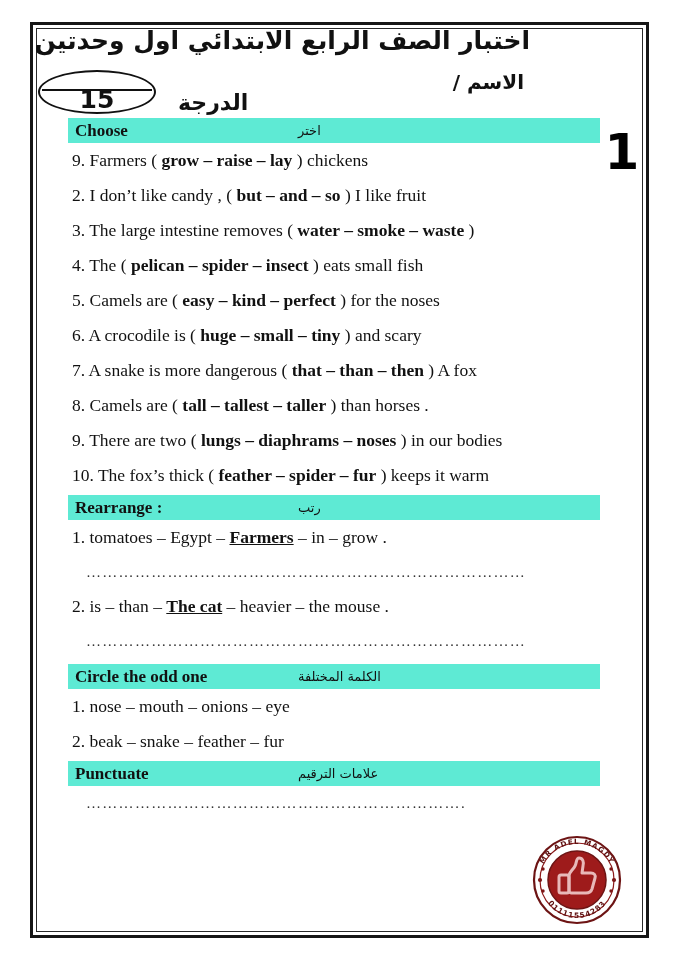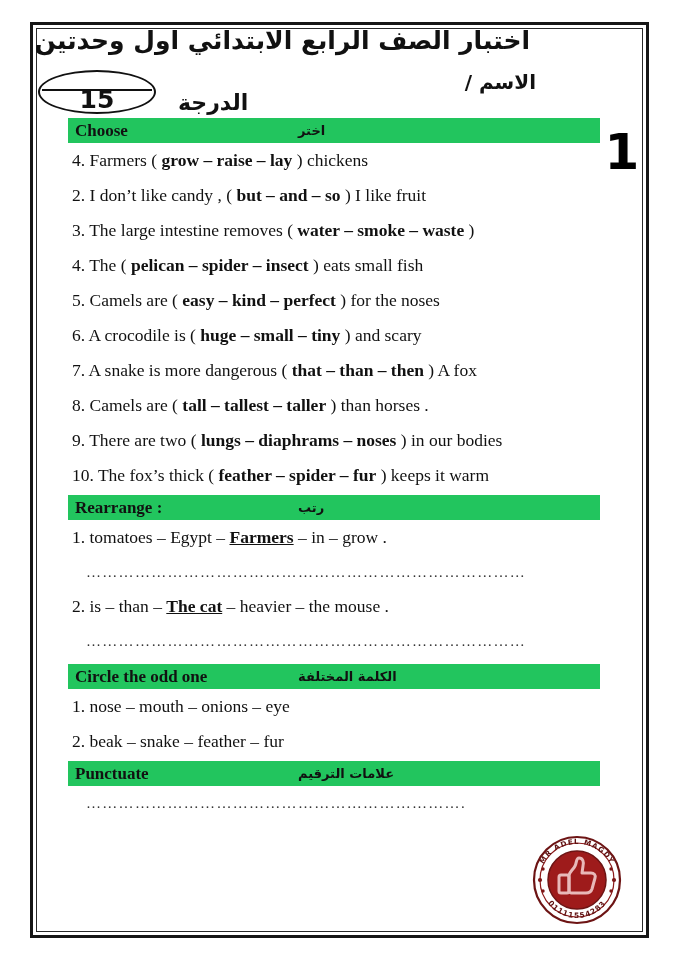--- a/index.html
+++ b/index.html
@@ -55,21 +55,21 @@
     direction: rtl;
     font-family: "DejaVu Sans", sans-serif;
     font-weight: 700;
     font-size: 25px;
     line-height: 30px;
     white-space: nowrap;
     letter-spacing: 0px;
   }
   #student-name-label {
     position: absolute;
-    right: 2px;
+    right: 14px;
     top: 48px;
     direction: rtl;
     font-family: "DejaVu Sans", sans-serif;
     font-weight: 700;
     font-size: 20px;
     line-height: 24px;
     white-space: nowrap;
     margin-left: 8px;
   }
   #grade-label {
@@ -133,41 +133,41 @@
 
   
   #content {
     position: absolute;
     left: 68px;
     top: 118px;
     width: 532px;
   }
 
   .section-bar {
-    background: #22c55e;
+    background: #5eead4;
     height: 25px;
     position: relative;
     margin-top: 0;
   }
   .section-bar .en {
     position: absolute;
     left: 7px;
     top: 2px;
     font-weight: 700;
     font-size: 17px;
     line-height: 21px;
     white-space: nowrap;
   }
   .section-bar .ar {
     position: absolute;
     left: 230px;
     top: 3px;
     direction: rtl;
     font-family: "DejaVu Sans", sans-serif;
-    font-weight: 700;
+    font-weight: 400;
     font-size: 13px;
     line-height: 19px;
     white-space: nowrap;
   }
 
   .q-line {
     font-size: 17.5px;
     line-height: 21px;
     padding: 7px 0 7px 4px;
     white-space: nowrap;
@@ -223,21 +223,21 @@
 <div id="sheet-number">1</div>
 
 <div id="content">
 
   <div class="section-bar">
     <span class="en">Choose</span>
     <span class="ar">اختر</span>
   </div>
 
   <div class="q-line">
-    <span>4. Farmers ( </span><b>grow – raise – lay</b><span> ) chickens</span>
+    <span>9. Farmers ( </span><b>grow – raise – lay</b><span> ) chickens</span>
   </div>
   <div class="q-line">
     <span>2. I don’t like candy , ( </span><b>but – and – so</b><span> ) I like fruit</span>
   </div>
   <div class="q-line">
     <span>3. The large intestine removes ( </span><b>water – smoke – waste</b><span> )</span>
   </div>
   <div class="q-line">
     <span>4. The ( </span><b>pelican – spider – insect</b><span> ) eats small fish</span>
   </div>

